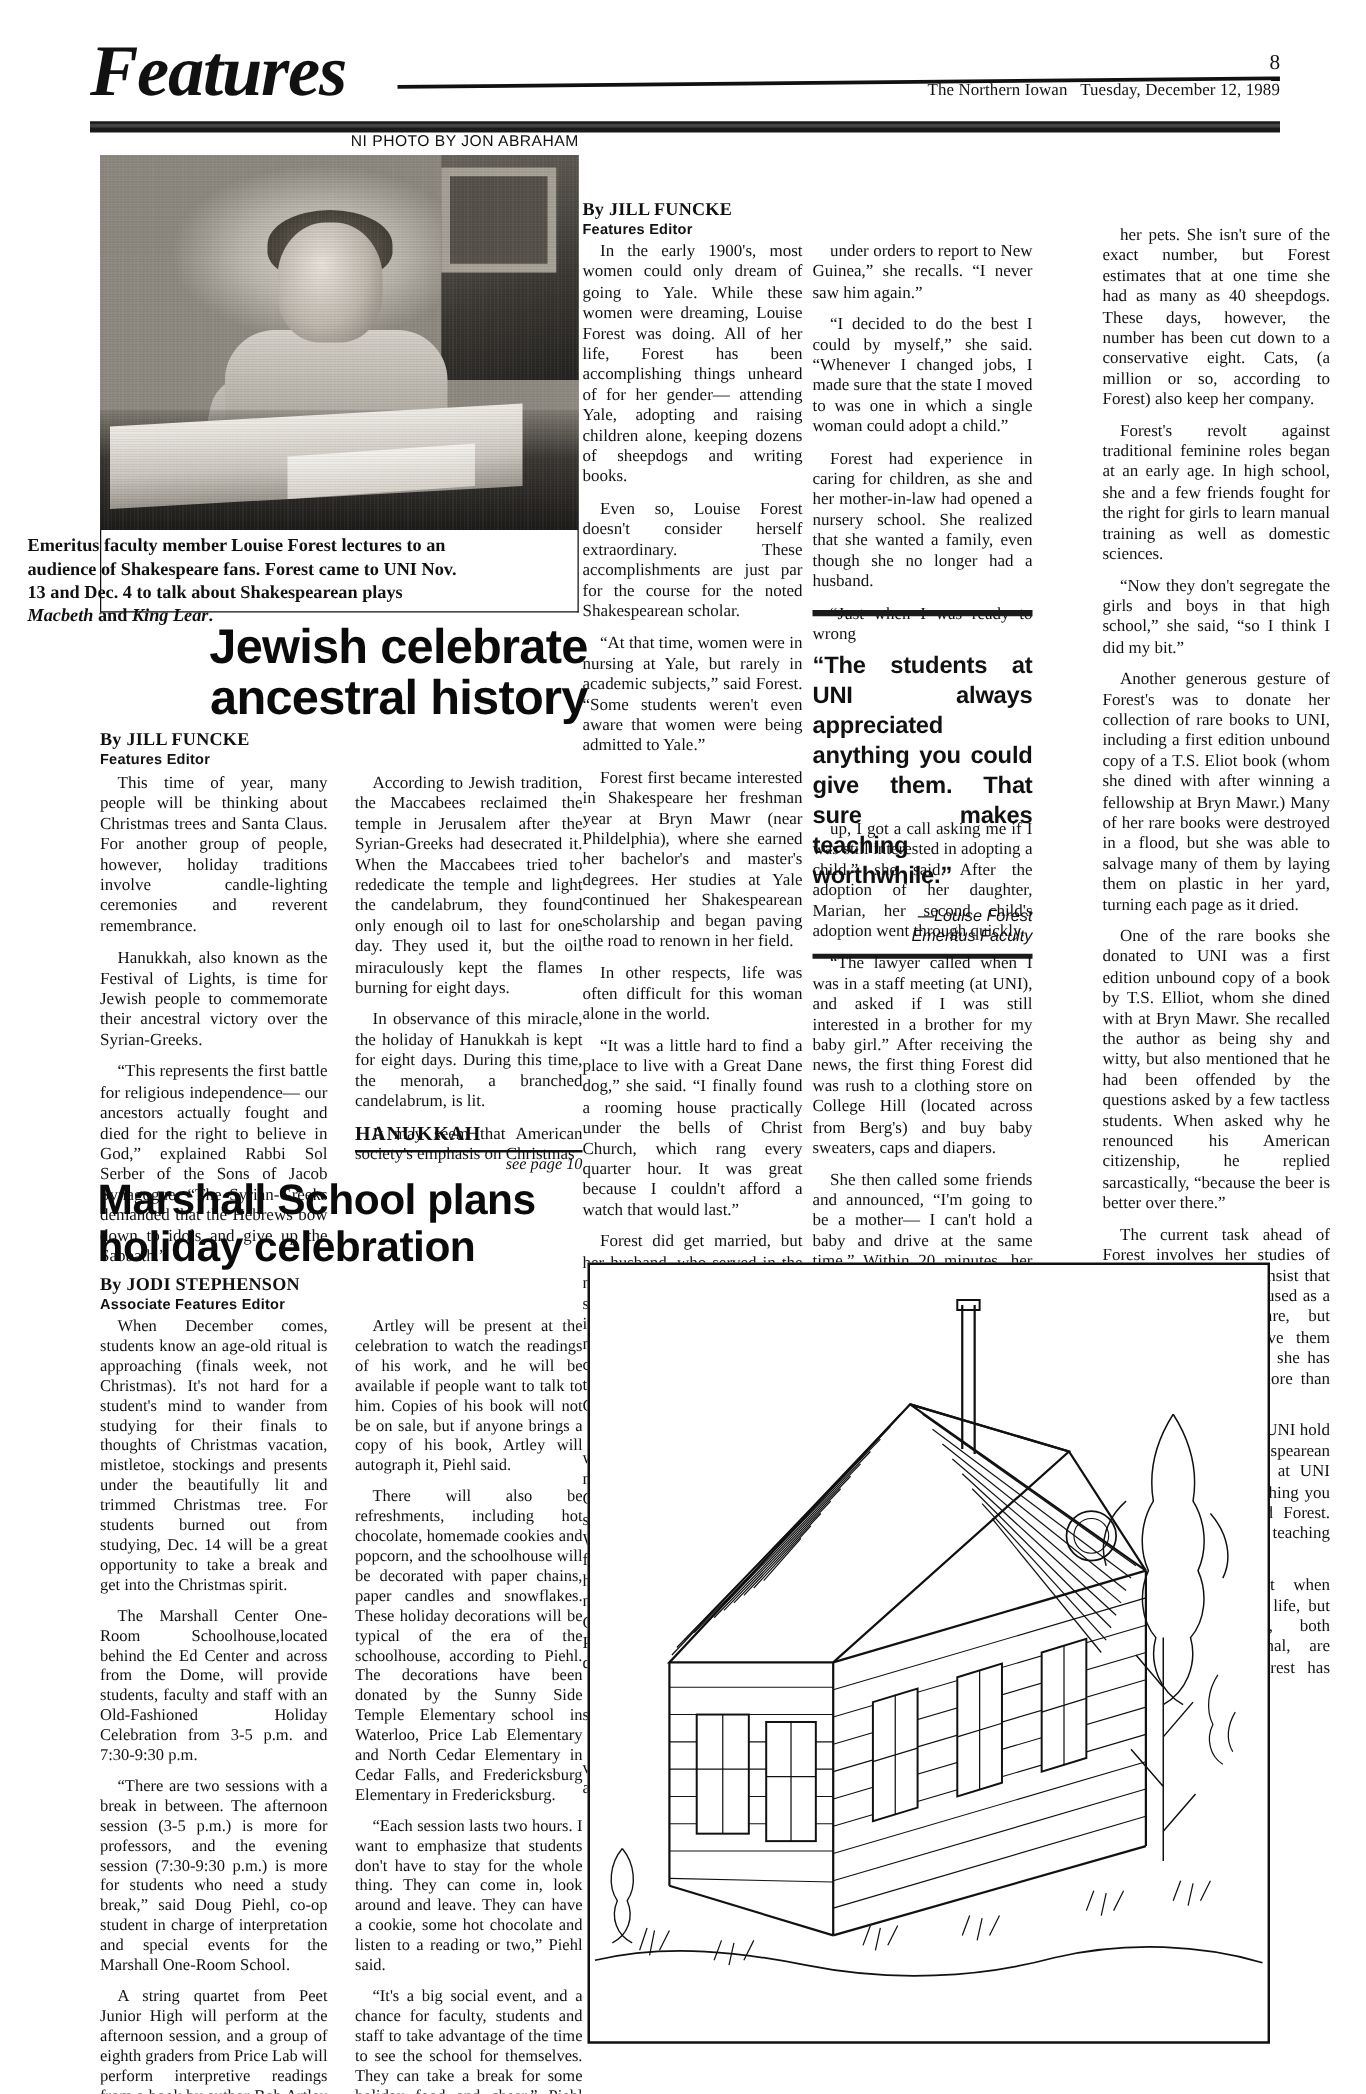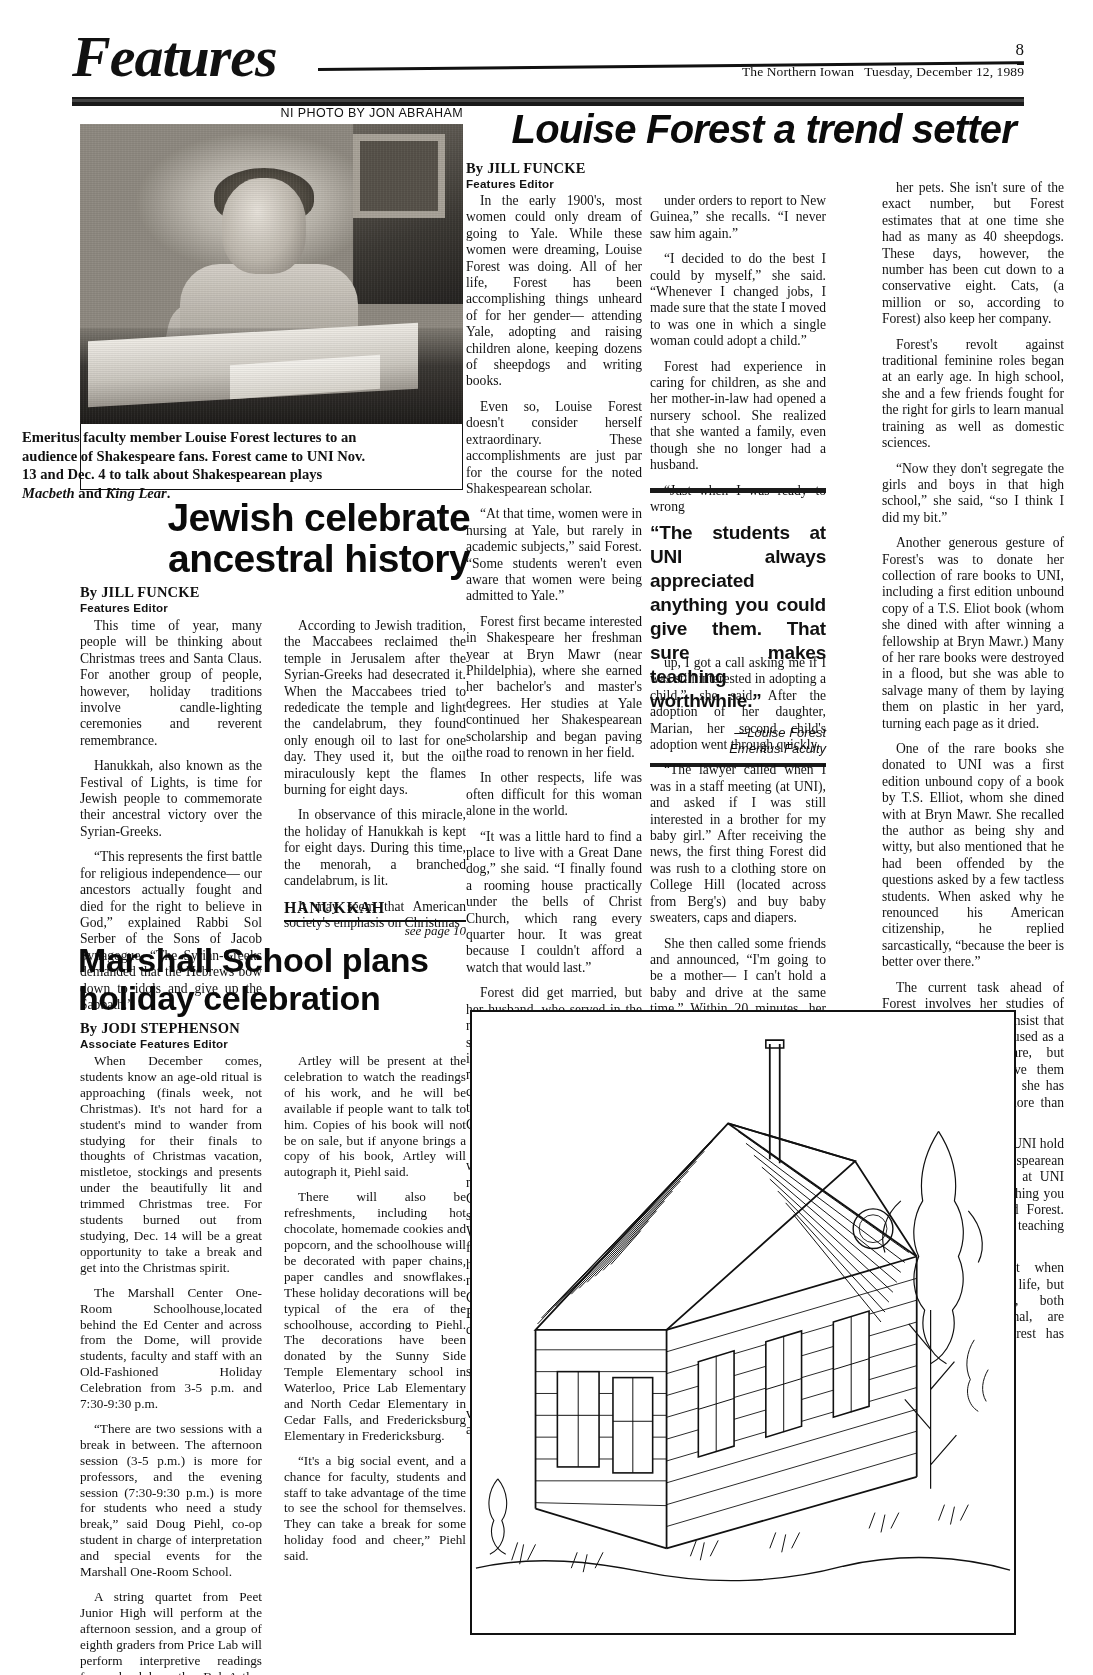--- a/index.html
+++ b/index.html
@@ -206,21 +206,20 @@
     <div class="ph-dark-bottom"></div>
     <div class="ph-table"></div>
     <div class="ph-paper"></div>
     <div class="ph-noise"></div>
   </div>
   <div class="caption-box"></div>
   <div class="caption-text">
     <span>Emeritus faculty member Louise Forest lectures to an audience of Shakespeare fans. Forest came to UNI Nov. 13 and Dec. 4 to talk about Shakespearean plays </span><i>Macbeth</i><span> and </span><i>King Lear</i><span>.</span>
   </div>
 
-  <div class="lf-hl hl-sans">Louise Forest a trend setter</div>
   <div class="lf-by byline">By JILL FUNCKE</div>
   <div class="lf-by2 bytitle">Features Editor</div>
 
   <div class="lf-c1 body">
     <p>In the early 1900's, most women could only dream of going to Yale. While these women were dreaming, Louise Forest was doing. All of her life, Forest has been accomplishing things unheard of for her gender— attending Yale, adopting and raising children alone, keeping dozens of sheepdogs and writing books.</p>
     <p>Even so, Louise Forest doesn't consider herself extraordinary. These accomplishments are just par for the course for the noted Shakespearean scholar.</p>
     <p>“At that time, women were in nursing at Yale, but rarely in academic subjects,” said Forest. “Some students weren't even aware that women were being admitted to Yale.”</p>
     <p>Forest first became interested in Shakespeare her freshman year at Bryn Mawr (near Phildelphia), where she earned her bachelor's and master's degrees. Her studies at Yale continued her Shakespearean scholarship and began paving the road to renown in her field.</p>
     <p>In other respects, life was often difficult for this woman alone in the world.</p>
     <p>“It was a little hard to find a place to live with a Great Dane dog,” she said. “I finally found a rooming house practically under the bells of Christ Church, which rang every quarter hour. It was great because I couldn't afford a watch that would last.”</p>
@@ -287,20 +286,21 @@
   <div class="marshall-by2 bytitle">Associate Features Editor</div>
   <div class="marshall-c1 body tight">
     <p>When December comes, students know an age-old ritual is approaching (finals week, not Christmas). It's not hard for a student's mind to wander from studying for their finals to thoughts of Christmas vacation, mistletoe, stockings and presents under the beautifully lit and trimmed Christmas tree. For students burned out from studying, Dec. 14 will be a great opportunity to take a break and get into the Christmas spirit.</p>
     <p>The Marshall Center One-Room Schoolhouse,located behind the Ed Center and across from the Dome, will provide students, faculty and staff with an Old-Fashioned Holiday Celebration from 3-5 p.m. and 7:30-9:30 p.m.</p>
     <p>“There are two sessions with a break in between. The afternoon session (3-5 p.m.) is more for professors, and the evening session (7:30-9:30 p.m.) is more for students who need a study break,” said Doug Piehl, co-op student in charge of interpretation and special events for the Marshall One-Room School.</p>
     <p>A string quartet from Peet Junior High will perform at the afternoon session, and a group of eighth graders from Price Lab will perform interpretive readings from a book by author Bob Artley titled, “A Country School” at the evening session.</p>
   </div>
   <div class="marshall-c2 body tight">
     <p>Artley will be present at the celebration to watch the readings of his work, and he will be available if people want to talk to him. Copies of his book will not be on sale, but if anyone brings a copy of his book, Artley will autograph it, Piehl said.</p>
     <p>There will also be refreshments, including hot chocolate, homemade cookies and popcorn, and the schoolhouse will be decorated with paper chains, paper candles and snowflakes. These holiday decorations will be typical of the era of the schoolhouse, according to Piehl. The decorations have been donated by the Sunny Side Temple Elementary school in Waterloo, Price Lab Elementary and North Cedar Elementary in Cedar Falls, and Fredericksburg Elementary in Fredericksburg.</p>
+    <p>“Each session lasts two hours. I want to emphasize that students don't have to stay for the whole thing. They can come in, look around and leave. They can have a cookie, some hot chocolate and listen to a reading or two,” Piehl said.</p>
     <p>“It's a big social event, and a chance for faculty, students and staff to take advantage of the time to see the school for themselves. They can take a break for some holiday food and cheer,” Piehl said.</p>
   </div>
 
   <div class="illus">
     <svg viewBox="0 0 546 625" xmlns="http://www.w3.org/2000/svg">
       <rect x="0" y="0" width="546" height="625" fill="#ffffff"></rect>
       <g stroke="#111" fill="none" stroke-width="1.6">
 
         <g stroke-width="1.2">
           <path d="M470 120 c-14 22 -20 46 -16 70 c-10 16 -12 38 -4 56 c-8 18 -6 40 6 54 c-6 22 4 44 22 54"></path>

